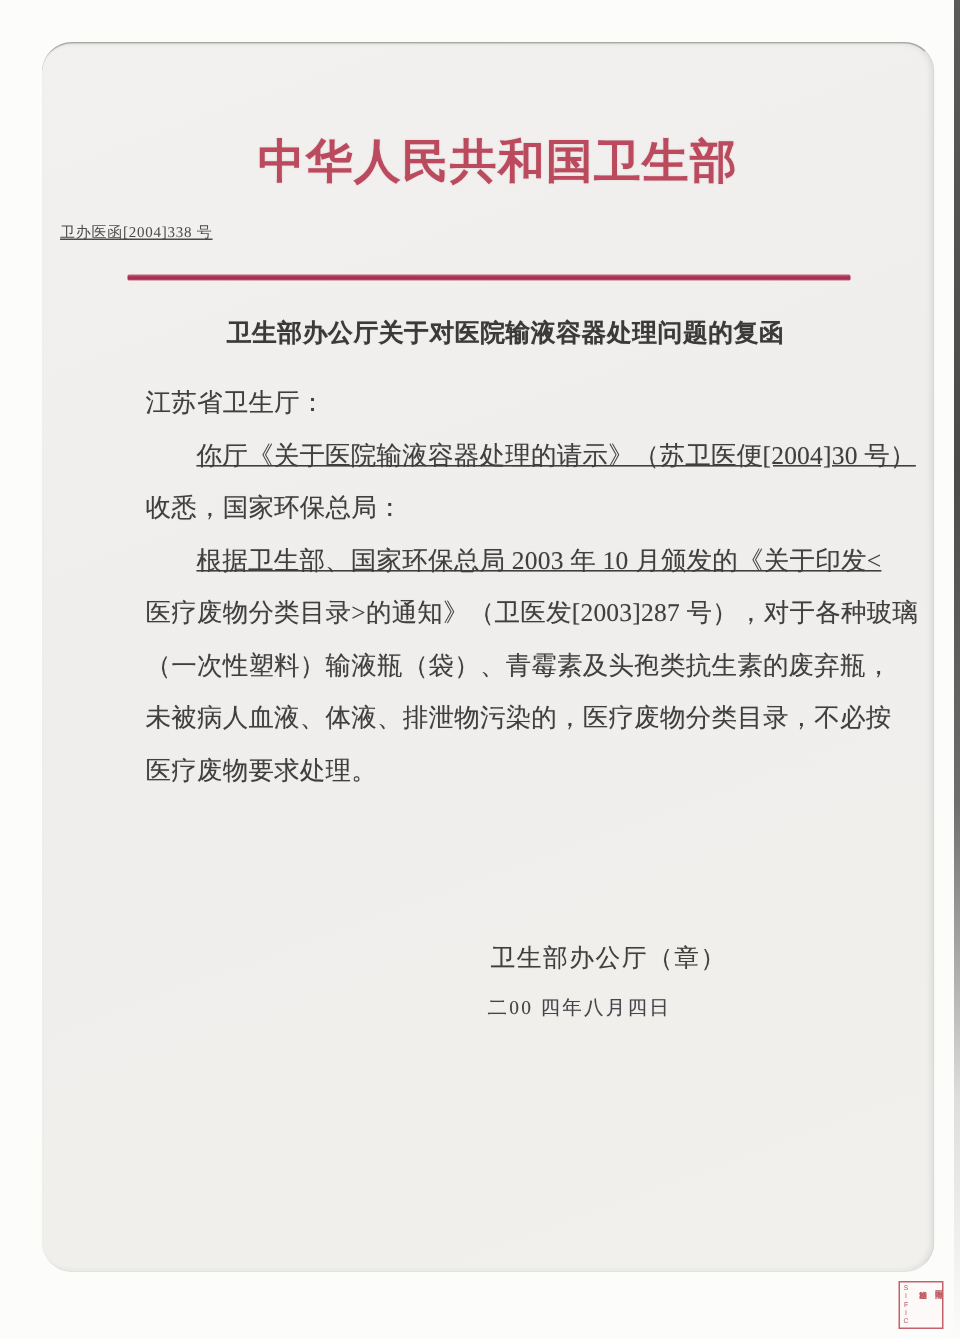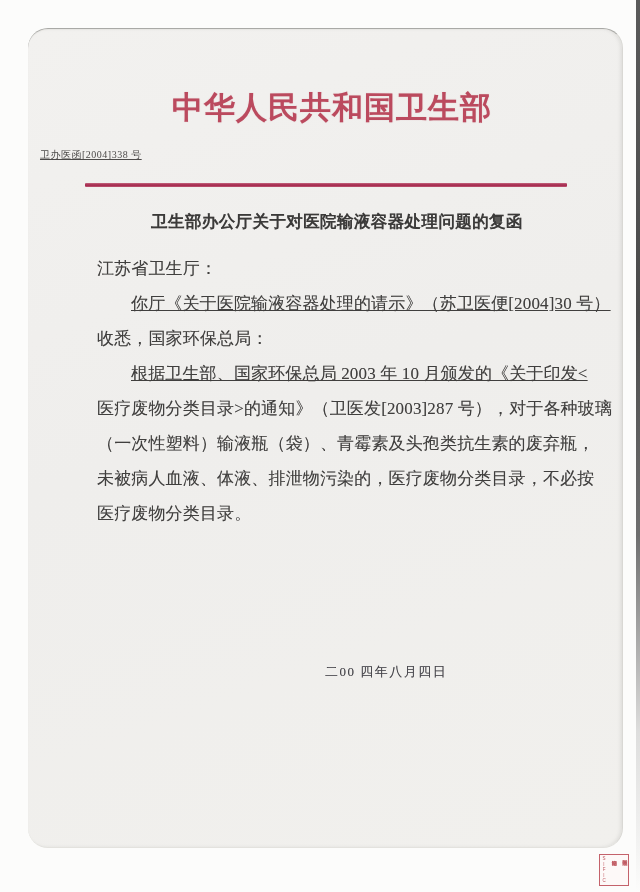--- a/index.html
+++ b/index.html
@@ -178,23 +178,24 @@
     <div class="subject">卫生部办公厅关于对医院输液容器处理问题的复函</div>
 
     <div class="content">
       <div class="line">江苏省卫生厅：</div>
       <div class="line indent">你厅《关于医院输液容器处理的请示》（苏卫医便[2004]30 号）</div>
       <div class="line">收悉，国家环保总局：</div>
       <div class="line indent">根据卫生部、国家环保总局 2003 年 10 月颁发的《关于印发&lt;</div>
       <div class="line">医疗废物分类目录&gt;的通知》（卫医发[2003]287 号），对于各种玻璃</div>
       <div class="line">（一次性塑料）输液瓶（袋）、青霉素及头孢类抗生素的废弃瓶，</div>
       <div class="line">未被病人血液、体液、排泄物污染的，医疗废物分类目录，不必按</div>
-      <div class="line">医疗废物分类目录。</div>
+      <div class="line">医疗废物要求处理。</div>
     </div>
 
+    <div class="signature">卫生部办公厅（章）</div>
 
     <div class="date">二00 四年八月四日</div>
 
   </div>
 
   <div class="edge-right"></div>
 
   <div class="stamp">
     <span class="col latin">SIFIC</span>
     <span class="col">感染控制论坛</span>

